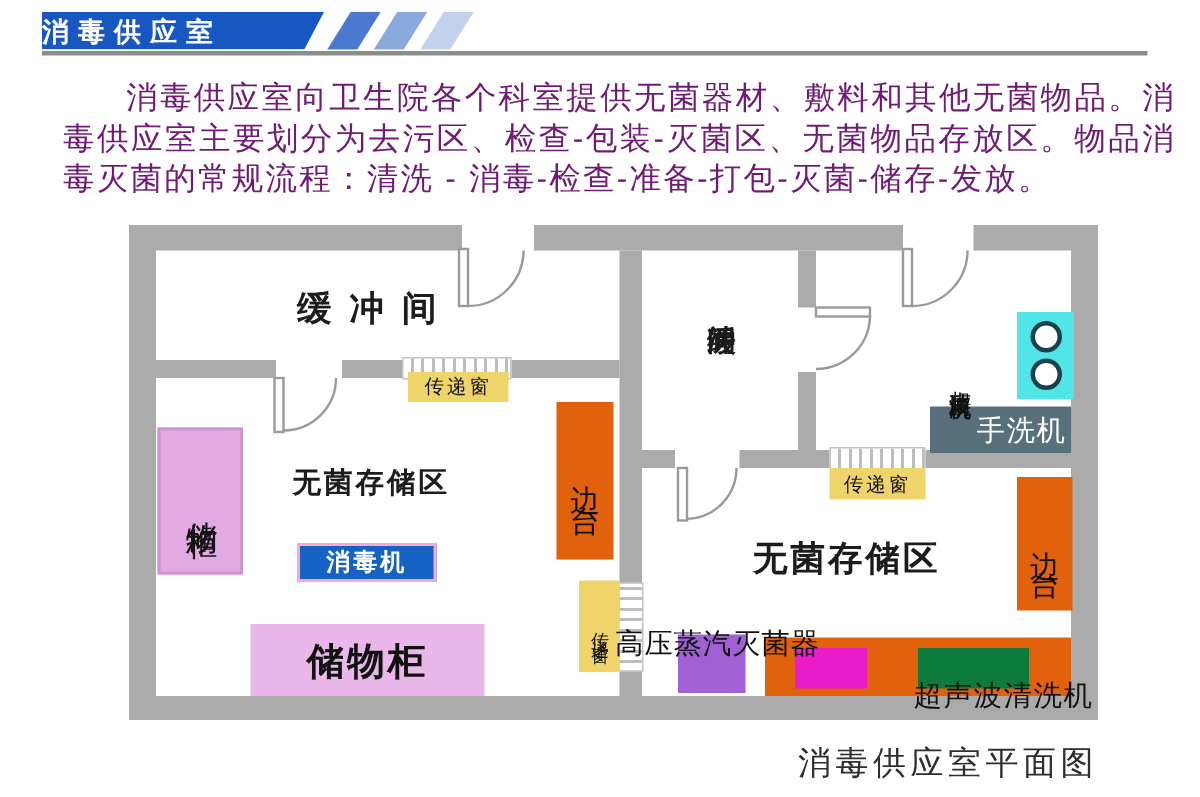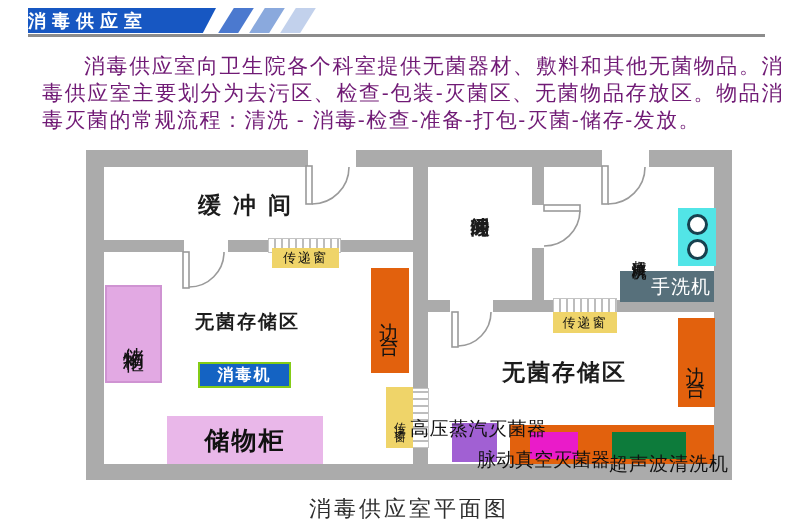--- a/index.html
+++ b/index.html
@@ -44,21 +44,21 @@
   #lbl-decon { left:498px; top:63px; font-size:23px; letter-spacing:2px; }
   #lbl-sterile { left:109px; top:159px; font-size:19px; letter-spacing:2px; }
   #lbl-pack { left:416px; top:207px; font-size:23px; letter-spacing:2px; }
 
   
   #cab-left { left:19px; top:135px; width:57px; height:98px; background:#e2a9e3;
     border:2px solid #cf93d2; font-size:21px; letter-spacing:3px; z-index:3; }
   #cab-bottom { left:81px; top:266px; width:156px; height:48px; background:#e9b7e9;
     font-size:25px; font-weight:bold; letter-spacing:2px; z-index:3; }
   #disinfector { left:112px; top:212px; width:93px; height:26px; background:#1463c3;
-    border:2px solid #84cc16; color:#fff; font-size:16px; font-weight:bold;
+    border:2px solid #f9a8d4; color:#fff; font-size:16px; font-weight:bold;
     letter-spacing:2px; z-index:3; }
   #side-left { left:285px; top:118px; width:38px; height:105px; background:#e2610d;
     font-size:20px; letter-spacing:14px; z-index:3; }
   #side-right { left:592px; top:168px; width:37px; height:89px; background:#e2610d;
     font-size:20px; letter-spacing:12px; z-index:3; }
   .passwin { background:#efd469; font-size:13px; z-index:5; }
   #pass-top { left:186px; top:98px; width:67px; height:20px; letter-spacing:2px; }
   #pass-mid { left:467px; top:162px; width:64px; height:21px; letter-spacing:2px; }
   #pass-vert { left:300px; top:237px; width:27px; height:61px; font-size:12px;
     letter-spacing:4px; }
@@ -73,21 +73,21 @@
     letter-spacing:1px; }
   #autoclave-box { left:366px; top:273px; width:45px; height:39px; background:#a160d3; z-index:3; }
   #lbl-autoclave { left:324px; top:256px; font-size:19px; letter-spacing:0.5px; }
   #bench-box { left:424px; top:275px; width:204px; height:39px; background:#e2610d; z-index:3; }
   #pulse-box { left:444px; top:282px; width:48px; height:27px; background:#ea1bc9; z-index:4; }
   #cassette-box { left:526px; top:282px; width:74px; height:27px; background:#0d7b3b; z-index:4; }
   #lbl-pulse { left:391px; top:287px; font-size:19px; }
   #lbl-cassette { left:523px; top:291px; font-size:19px; letter-spacing:1px; }
 
   
-  #caption { position:absolute; left:86px; top:494px; width:646px; text-align:center;
+  #caption { position:absolute; left:86px; top:494px; width:646px; text-align:right;
     font-size:22px; color:#2e2e2e; letter-spacing:3px; }
 </style>
 </head>
 <body>
 
 <div id="page">
 
   <div id="banner">
     <span>消毒供应室</span>
   </div>
@@ -157,18 +157,17 @@
       <div class="sink"></div>
     </div>
     <div id="lbl-ultrasonic" class="eqlbl vtext">超声波清洗机</div>
     <div id="hand-washer" class="box">手洗机</div>
 
     <div id="autoclave-box" class="box"></div>
     <div id="lbl-autoclave" class="eqlbl">高压蒸汽灭菌器</div>
     <div id="bench-box" class="box"></div>
     <div id="pulse-box" class="box"></div>
     <div id="cassette-box" class="box"></div>
-    <div id="lbl-pulse" class="eqlbl">脉动真空灭菌器</div>
     <div id="lbl-cassette" class="eqlbl">超声波清洗机</div>
   </div>
 
   <div id="caption">消毒供应室平面图</div>
 </div>
 
 </body></html>

